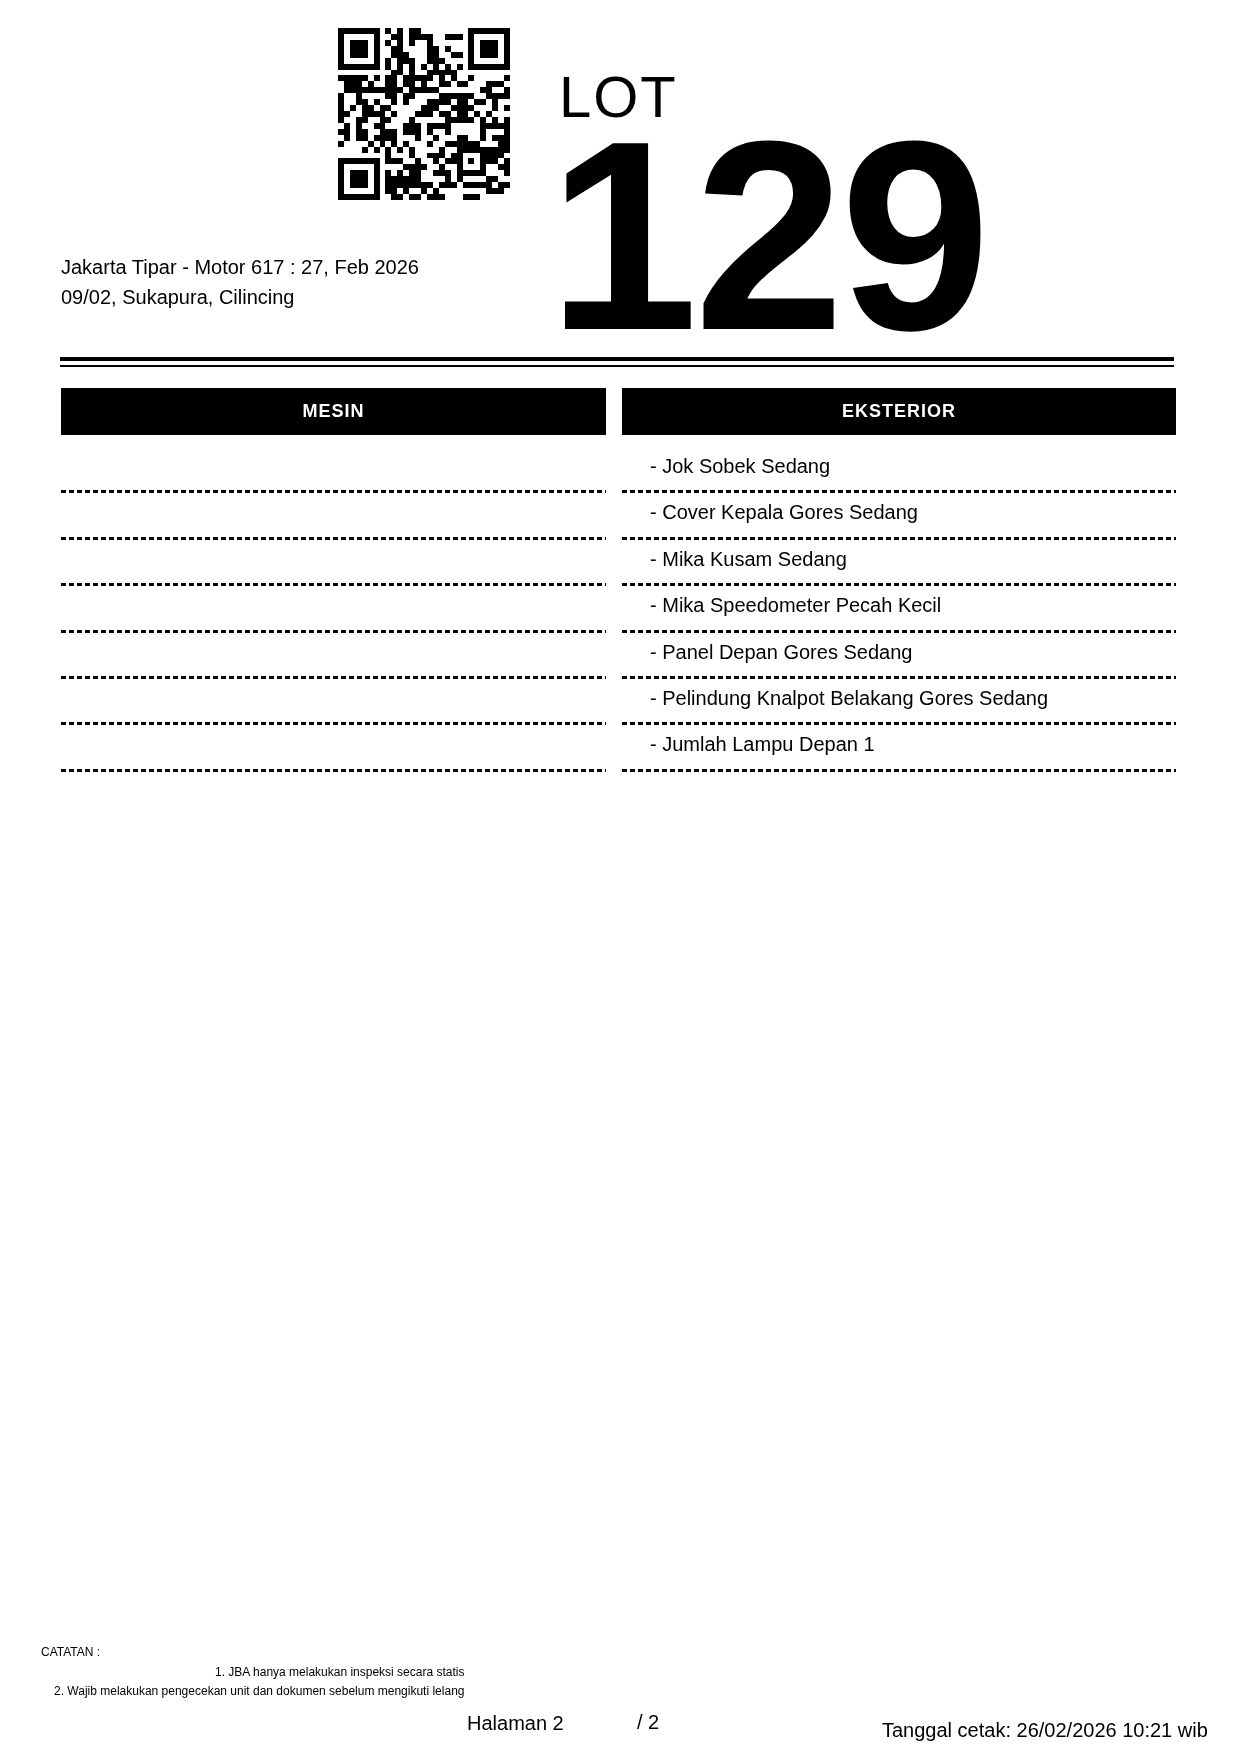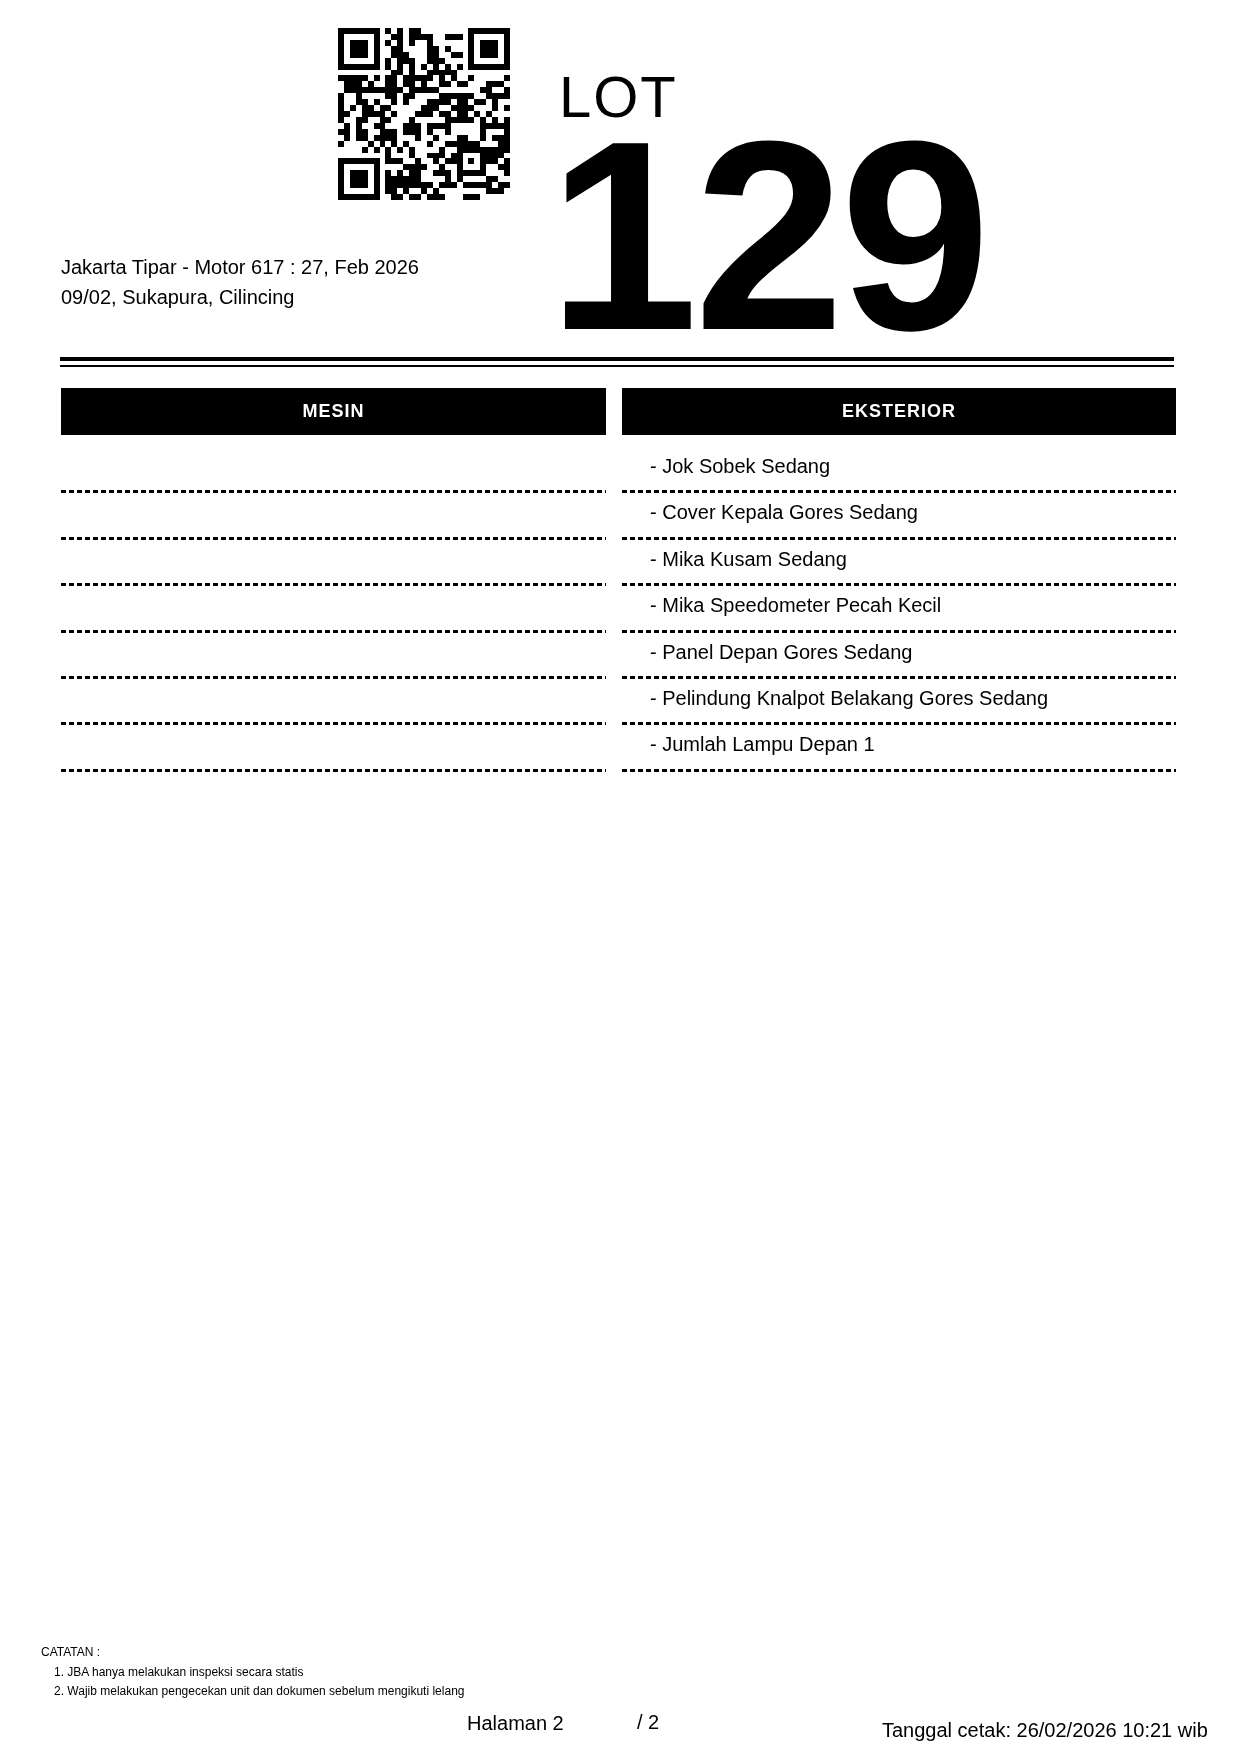--- a/index.html
+++ b/index.html
@@ -31,21 +31,21 @@
     display: flex; align-items: center; justify-content: center;
   }
   .col-rows { padding-top: 12px; }
   .row { position: relative; height: 46.4px; font-size: 20px; }
   .row::after {
     content: ""; position: absolute; left: 0; bottom: 0; height: 3px; width: 100%;
     background: repeating-linear-gradient(90deg, #000 0 5px, transparent 5px 8px);
   }
   .row-text { position: absolute; left: 0; top: 8px; white-space: nowrap; margin-left: 28px; }
   .notes { position: absolute; left: 41px; top: 1643px; font-size: 12px; line-height: 19.5px; }
-  .notes .note-item { margin-left: 13px; }
+  .notes .note-item { margin-left: 13px; text-align: right; }
   .halaman   { position: absolute; left: 467px; top: 1712px; font-size: 20px; }
   .page-frac { position: absolute; left: 637px; top: 1711px; font-size: 20px; }
   .tanggal   { position: absolute; left: 882px; top: 1719px; font-size: 20px; }
 </style>
 </head>
 <body>
 
 <div>
 
   <svg class="qr" viewBox="0 0 29 29" shape-rendering="crispEdges" aria-hidden="true">

